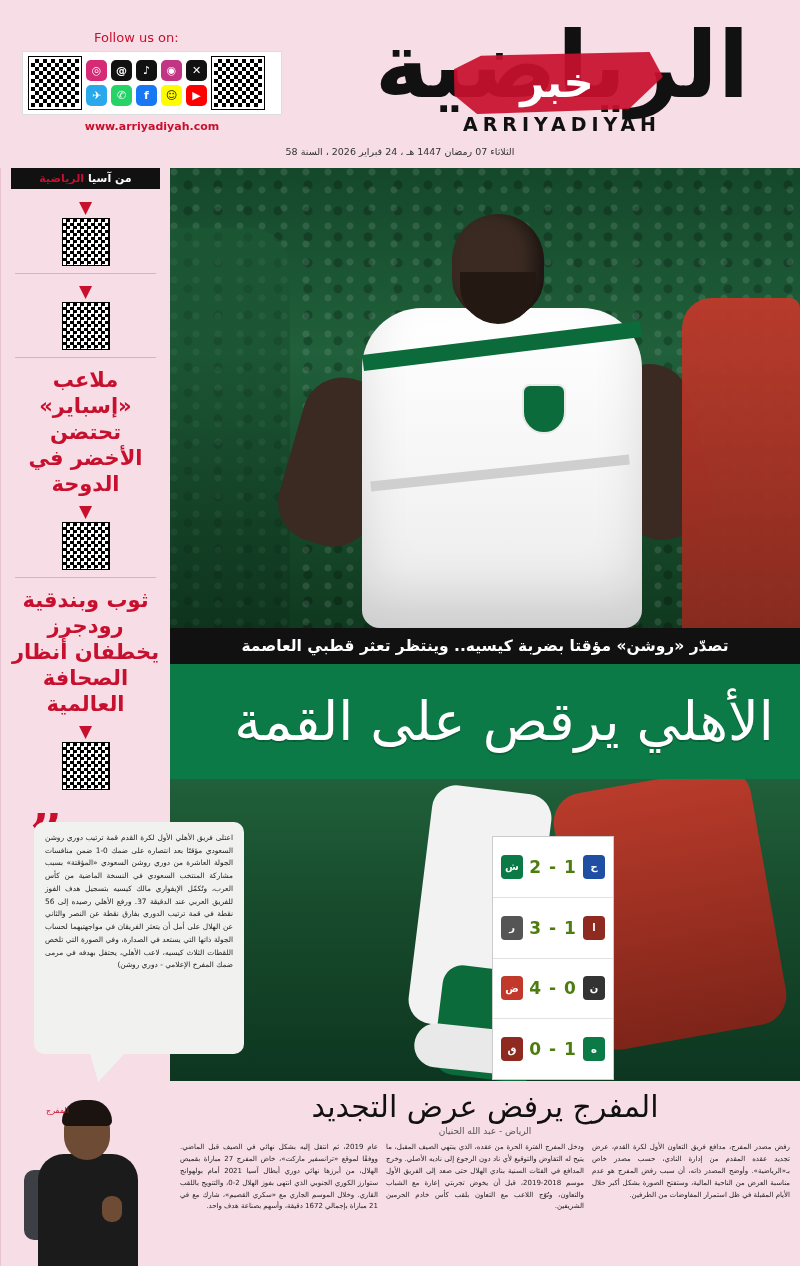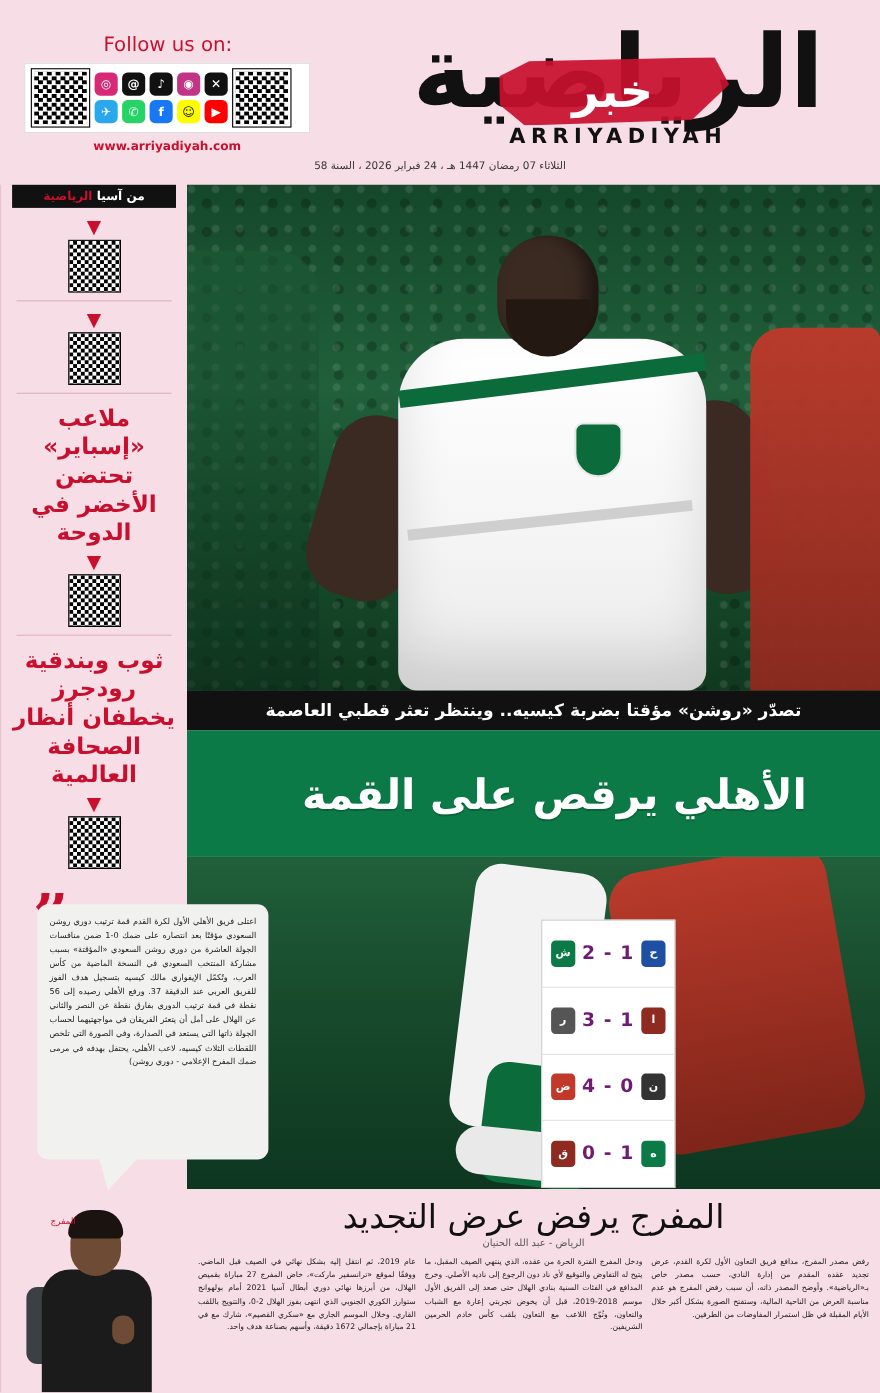--- a/index.html
+++ b/index.html
@@ -41,21 +41,21 @@
     line-height: 54px;
   }
   .logo-latin {
     margin-top: 4px; font-size: 19px; letter-spacing: 5px; font-weight: bold;
     color: #111; direction: ltr;
   }
   .follow-box {
     position: absolute; top: 30px; left: 22px; width: 260px;
   }
   .follow-label {
-    color: #c8102e; font-size: 18px; direction: ltr; text-align: left;
+    color: #c8102e; font-size: 13px; direction: ltr; text-align: left;
     margin-bottom: 6px; margin-left: 72px;
   }
   .social-panel {
     background: #fff; border: 1px solid #ddd; padding: 5px 6px;
     display: flex; align-items: center; gap: 5px; direction: ltr;
   }
   .qr { width: 52px; height: 52px; background:
       repeating-conic-gradient(#000 0% 25%, #fff 0% 50%) 0 0/8px 8px;
     border: 2px solid #fff; outline: 1px solid #000;
   }
@@ -171,21 +171,21 @@
   .hero-cap {
     position: absolute; top: 628px; right: 0; width: 630px; height: 36px;
     background: #111; color: #fff; display: flex; align-items: center;
     justify-content: center; font-size: 15.5px; font-weight: bold; direction: rtl;
   }
   .headline-band {
     position: absolute; top: 664px; right: 0; width: 630px; height: 115px;
     background: #0b7a46; display: flex; align-items: center; justify-content: center;
   }
   .headline {
-    color: #fff; font-size: 38px; font-weight: bold; direction: rtl;
+    color: #fff; font-size: 54px; font-weight: normal; direction: rtl;
     text-shadow: 0 2px 0 rgba(0,0,0,.18);
     padding-left: 38px;
   }
 
   
   .lower-photo {
     position: absolute; top: 779px; right: 0; width: 630px; height: 302px;
     overflow: hidden;
     background: linear-gradient(180deg,#20603a 0%, #184c2d 40%, #0d3620 100%);
   }
@@ -216,21 +216,21 @@
   .res-row {
     flex: 1; display: flex; align-items: center; justify-content: space-between;
     padding: 0 8px; border-bottom: 1px solid #e2e2e2; direction: rtl;
   }
   .res-row:last-child { border-bottom: none; }
   .res-badge {
     width: 22px; height: 24px; border-radius: 4px;
     display: flex; align-items: center; justify-content: center;
     font-size: 10px; color: #fff; font-weight: bold;
   }
-  .res-score { font-size: 17px; font-weight: bold; color: #701a75; letter-spacing: 1px; }
+  .res-score { font-size: 17px; font-weight: bold; color: #4d7c0f; letter-spacing: 1px; }
 
   
   .bubble {
     position: absolute; top: 822px; left: 34px; width: 210px; height: 232px;
     background: #f1f1ef; border-radius: 10px; padding: 10px 11px;
     direction: rtl; font-size: 7.4px; line-height: 1.72; color: #222; text-align: justify;
   }
   .bubble-tail {
     position: absolute; top: 1046px; left: 84px; width: 0; height: 0;
     border-left: 18px solid transparent; border-right: 26px solid transparent;

